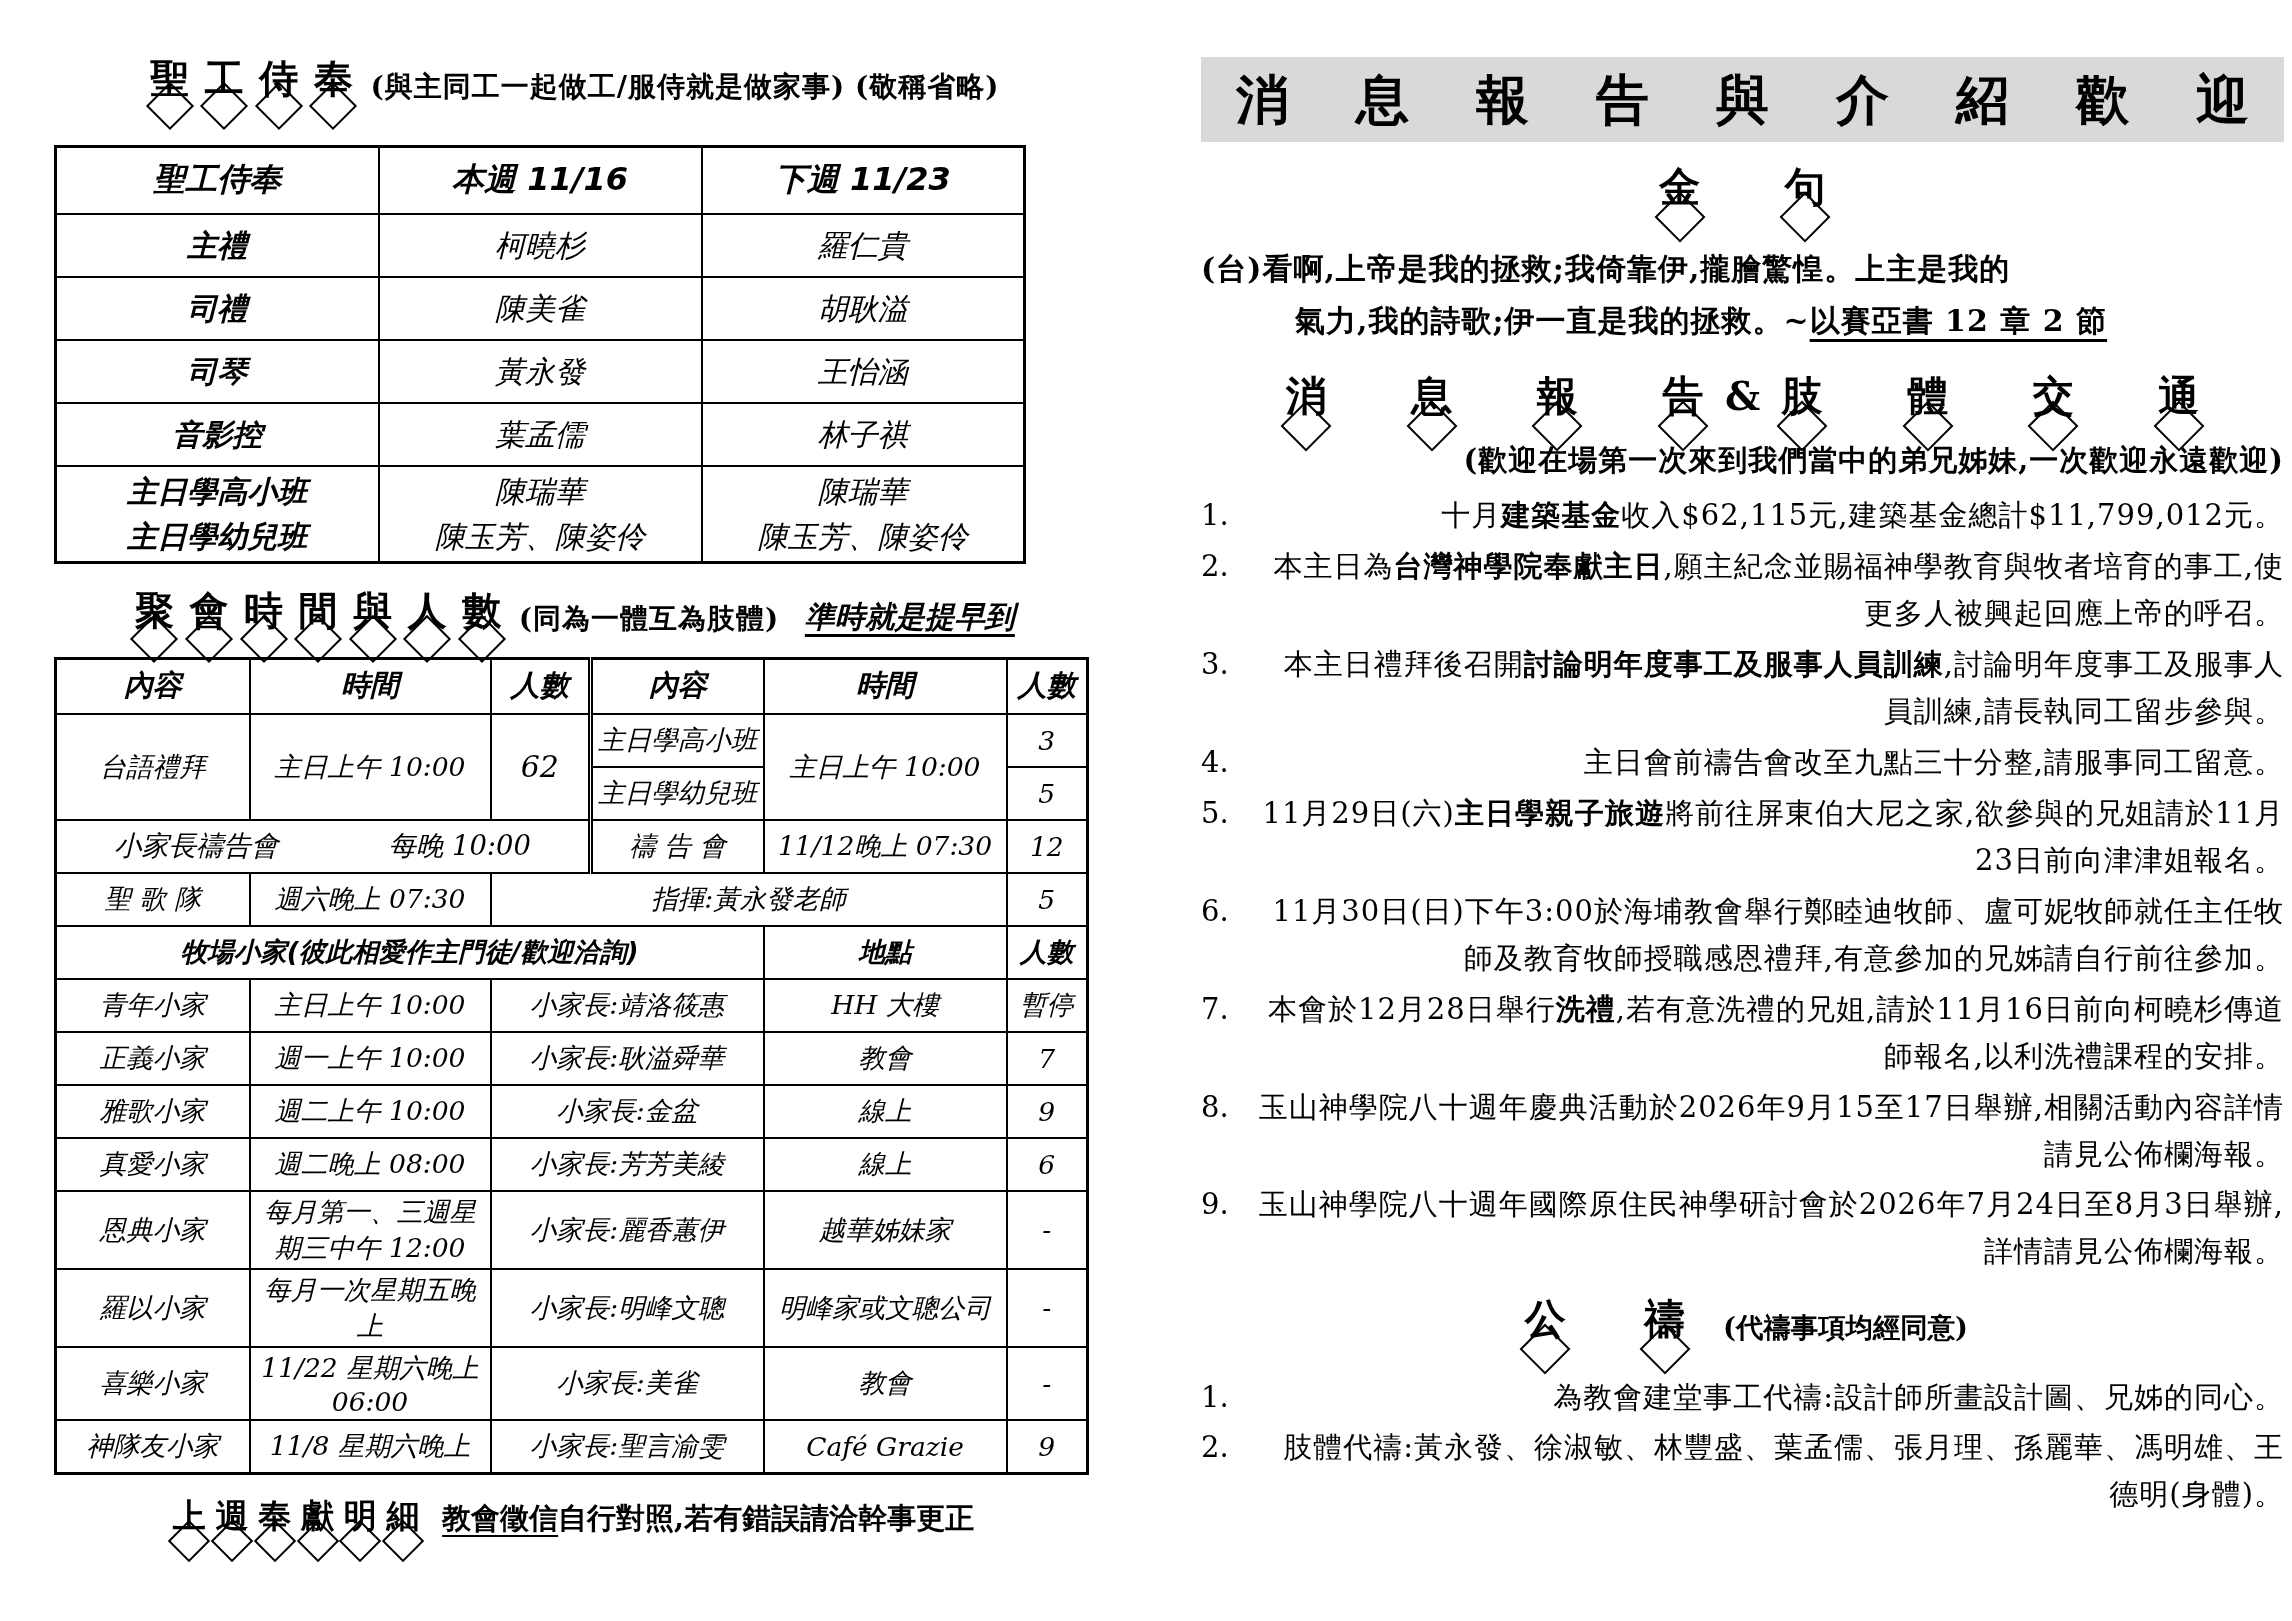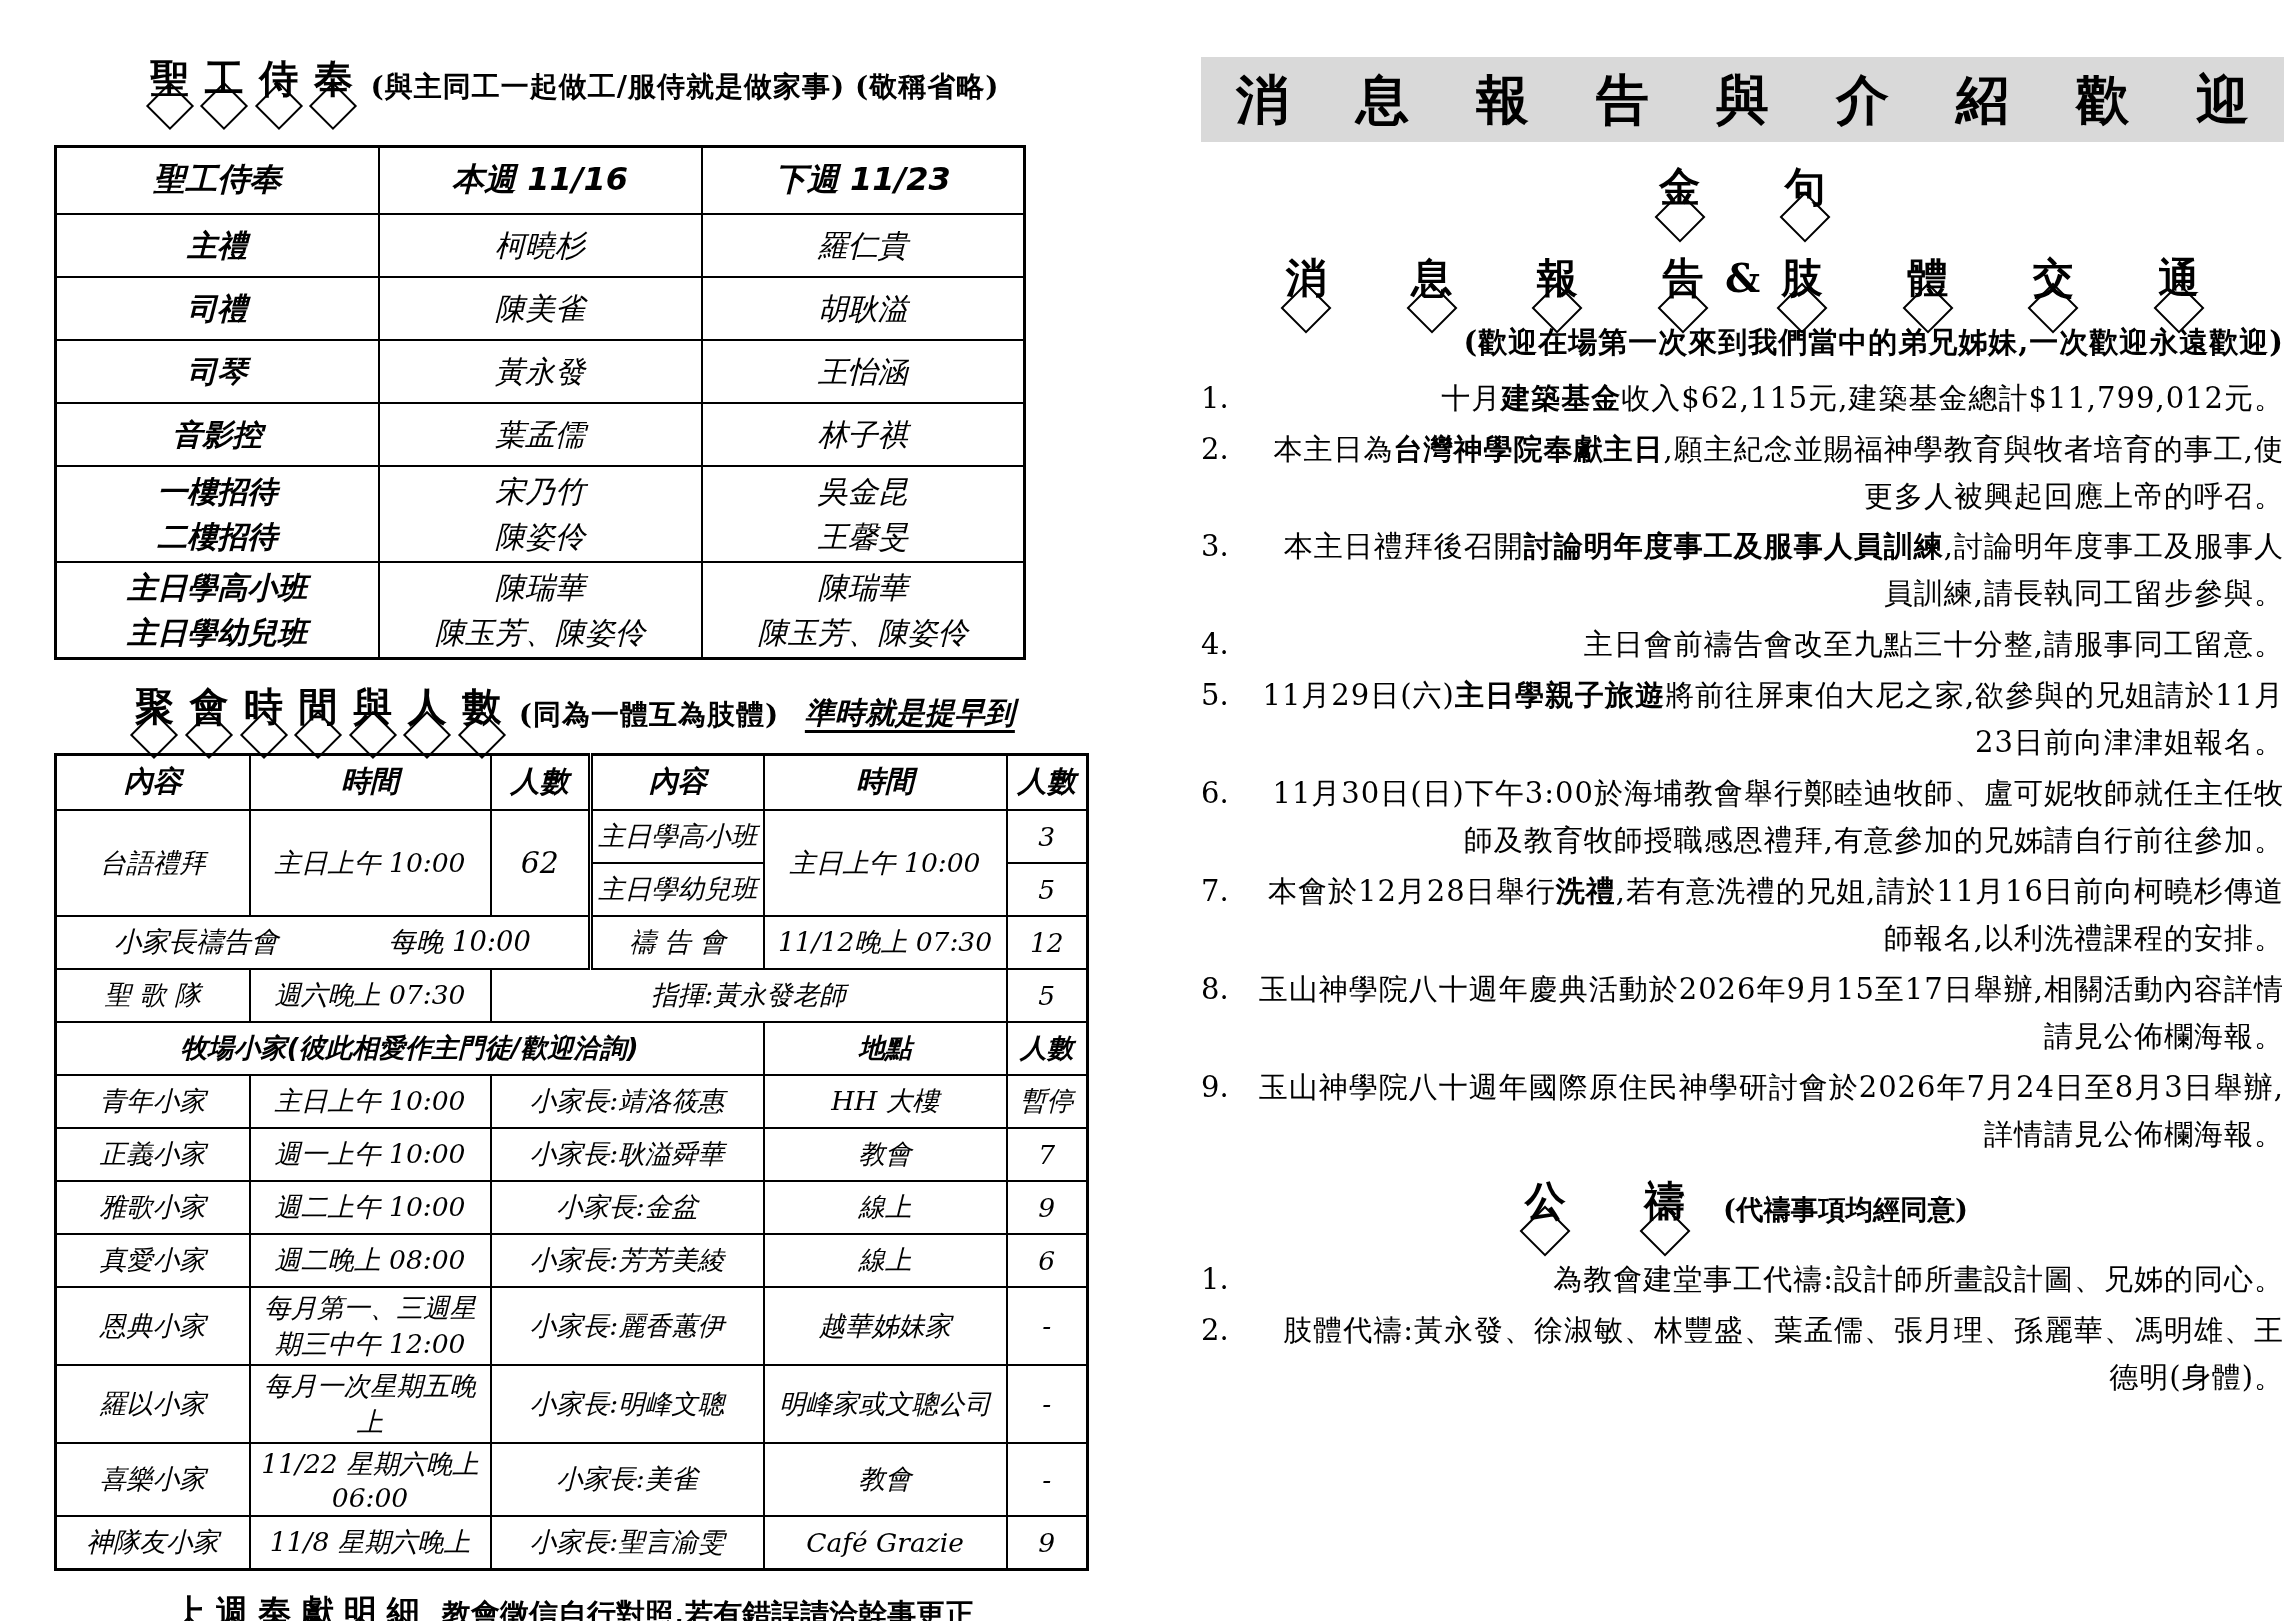--- a/index.html
+++ b/index.html
@@ -139,34 +139,20 @@
           </td>
           <td class="cell-name kai">
             <div class="line">葉孟儒</div>
           </td>
           <td class="cell-name kai">
             <div class="line">林子祺</div>
           </td>
         </tr>
         <tr>
           <td class="cell-duty">
-            <div class="line">一樓招待</div>
-            <div class="line">二樓招待</div>
-          </td>
-          <td class="cell-name kai">
-            <div class="line">宋乃竹</div>
-            <div class="line">陳姿伶</div>
-          </td>
-          <td class="cell-name kai">
-            <div class="line">吳金昆</div>
-            <div class="line">王馨旻</div>
-          </td>
-        </tr>
-        <tr>
-          <td class="cell-duty">
             <div class="line">主日學高小班</div>
             <div class="line">主日學幼兒班</div>
           </td>
           <td class="cell-name kai">
             <div class="line">陳瑞華</div>
             <div class="line">陳玉芳、陳姿伶</div>
           </td>
           <td class="cell-name kai">
             <div class="line">陳瑞華</div>
             <div class="line">陳玉芳、陳姿伶</div>
@@ -331,20 +317,24 @@
       <span class="ch">迎</span>
     </div>
 
   <div class="gv-row">
     <span class="dset">
         <span class="ch">金</span>
         <span class="ch">句</span>
       </span>
   </div>
 
+  <div class="verse">
+    <div class="l1"><span>(台)看啊,上帝是我的拯救;我倚靠伊,攏膾驚惶。上主是我的</span></div>
+    <div class="l2"><span>氣力,我的詩歌;伊一直是我的拯救。~</span><span class="seg-u">以賽亞書 12 章 2 節</span></div>
+  </div>
 
   <div class="gv-row news-title">
     <span class="dset">
         <span class="ch">消</span>
         <span class="ch">息</span>
         <span class="ch">報</span>
         <span class="ch">告</span>
       </span>
     <span class="amp">&amp;</span>
     <span class="dset">

